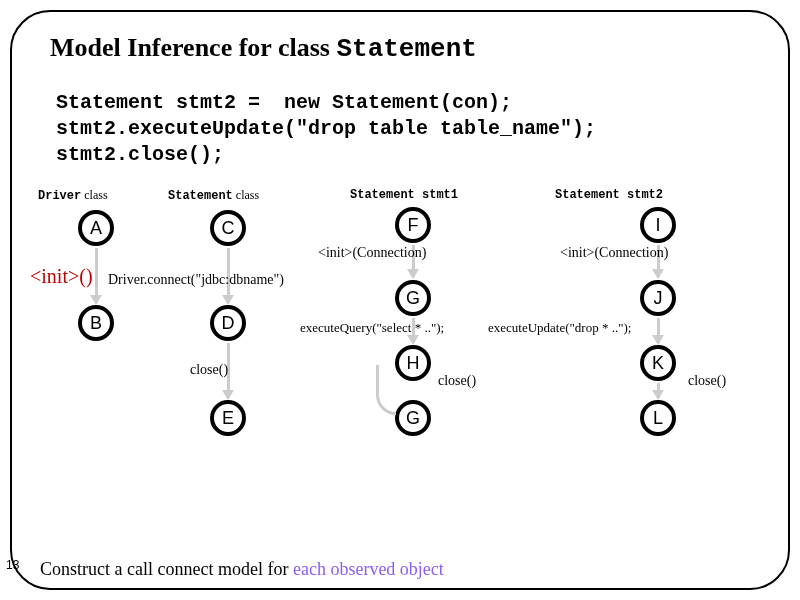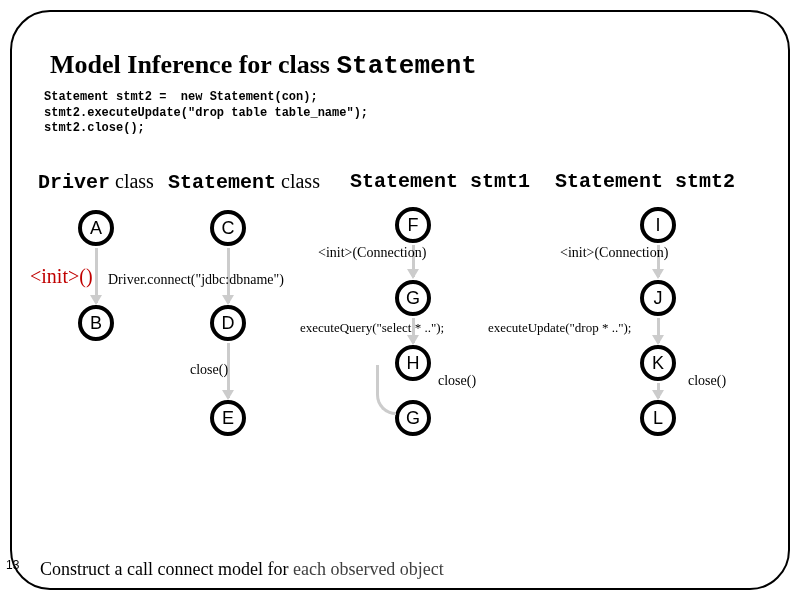--- a/index.html
+++ b/index.html
@@ -12,39 +12,39 @@
     overflow: hidden;
   }
   .frame {
     position: absolute;
     left: 10px; top: 10px; right: 10px; bottom: 10px;
     border: 2px solid #000;
     border-radius: 40px;
   }
   .title {
     position: absolute;
-    left: 50px; top: 50px;
+    left: 50px; top: 33px;
     font-size: 26px;
     font-weight: bold;
   }
   .title .mono { font-family: 'Courier New', monospace; font-weight: bold; }
   .code {
     position: absolute;
-    left: 44px; top: 90px;
+    left: 56px; top: 90px;
     font-family: 'Courier New', monospace;
-    font-size: 12px;
+    font-size: 20px;
     font-weight: bold;
     line-height: 1.3;
     white-space: pre;
   }
   .colheader {
     position: absolute;
-    top: 170px;
+    top: 188px;
     font-family: 'Courier New', monospace;
-    font-size: 20px;
+    font-size: 12px;
     font-weight: bold;
   }
   .colheader .serif { font-family: Georgia, serif; font-weight: normal; }
   .node {
     position: absolute;
     width: 36px; height: 36px;
     border: 4px solid #000;
     border-radius: 50%;
     background: #fff;
     display: flex;
@@ -71,21 +71,21 @@
     font-family: Georgia, serif;
     font-size: 20px;
     white-space: nowrap;
   }
   .label.red { color: #c00000; }
   .footer {
     position: absolute;
     left: 40px; bottom: 20px;
     font-size: 18px;
   }
-  .footer .red { color: #404040; }
+  .footer .red { color: #8b5cf6; }
   .pagenum {
     position: absolute;
     left: 6px; bottom: 28px;
     font-size: 12px;
     font-family: Arial, sans-serif;
   }
   .curve-g {
     position: absolute;
     border-left: 3px solid #ccc;
     border-bottom: 3px solid #ccc;

